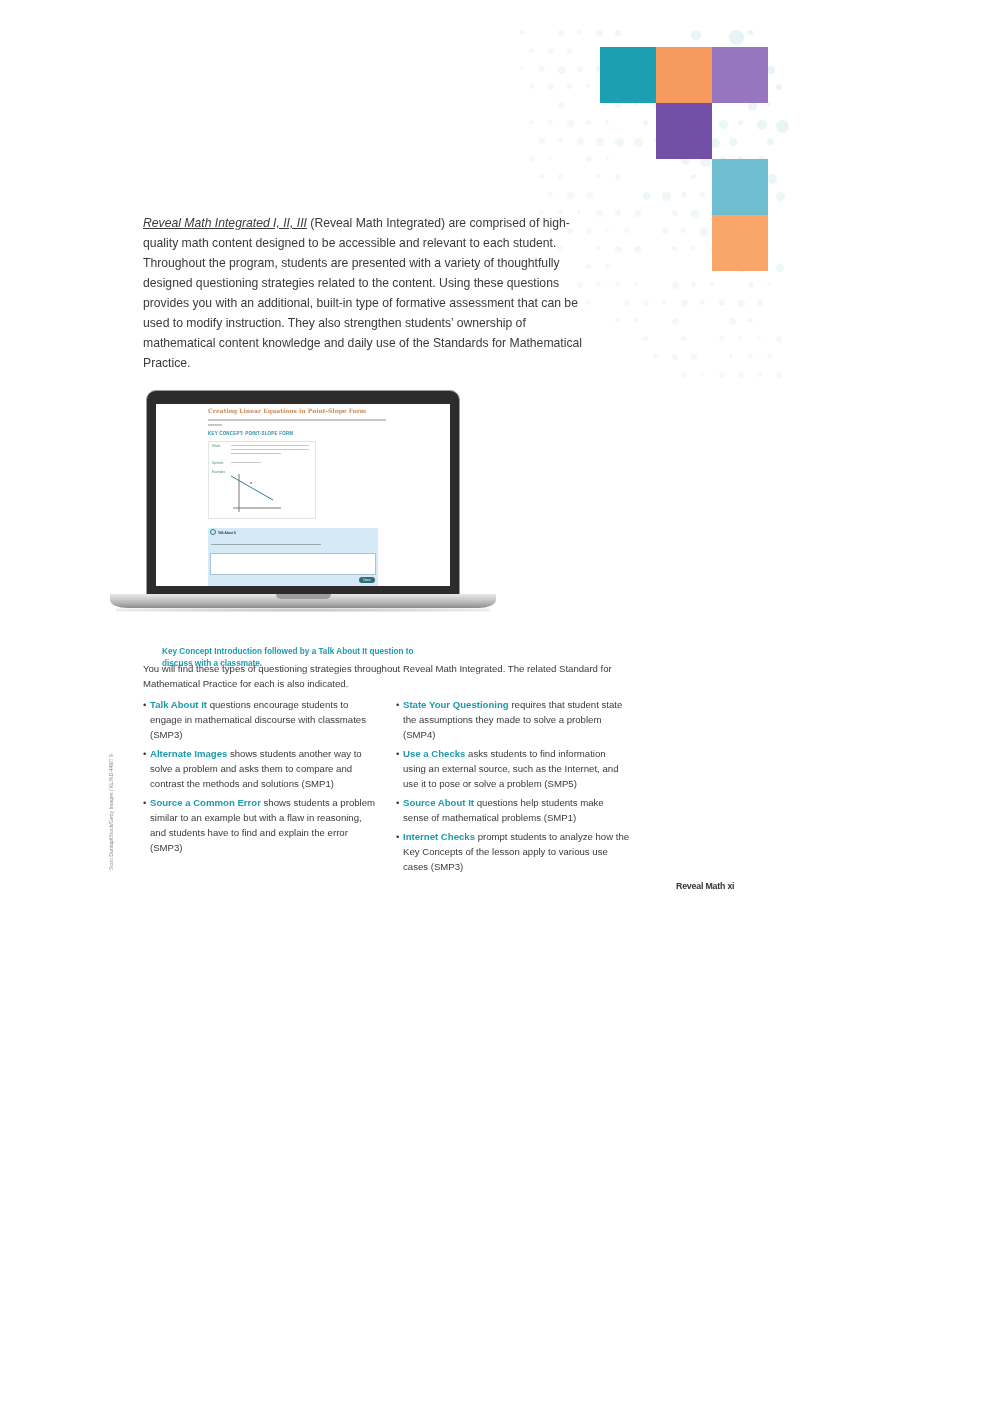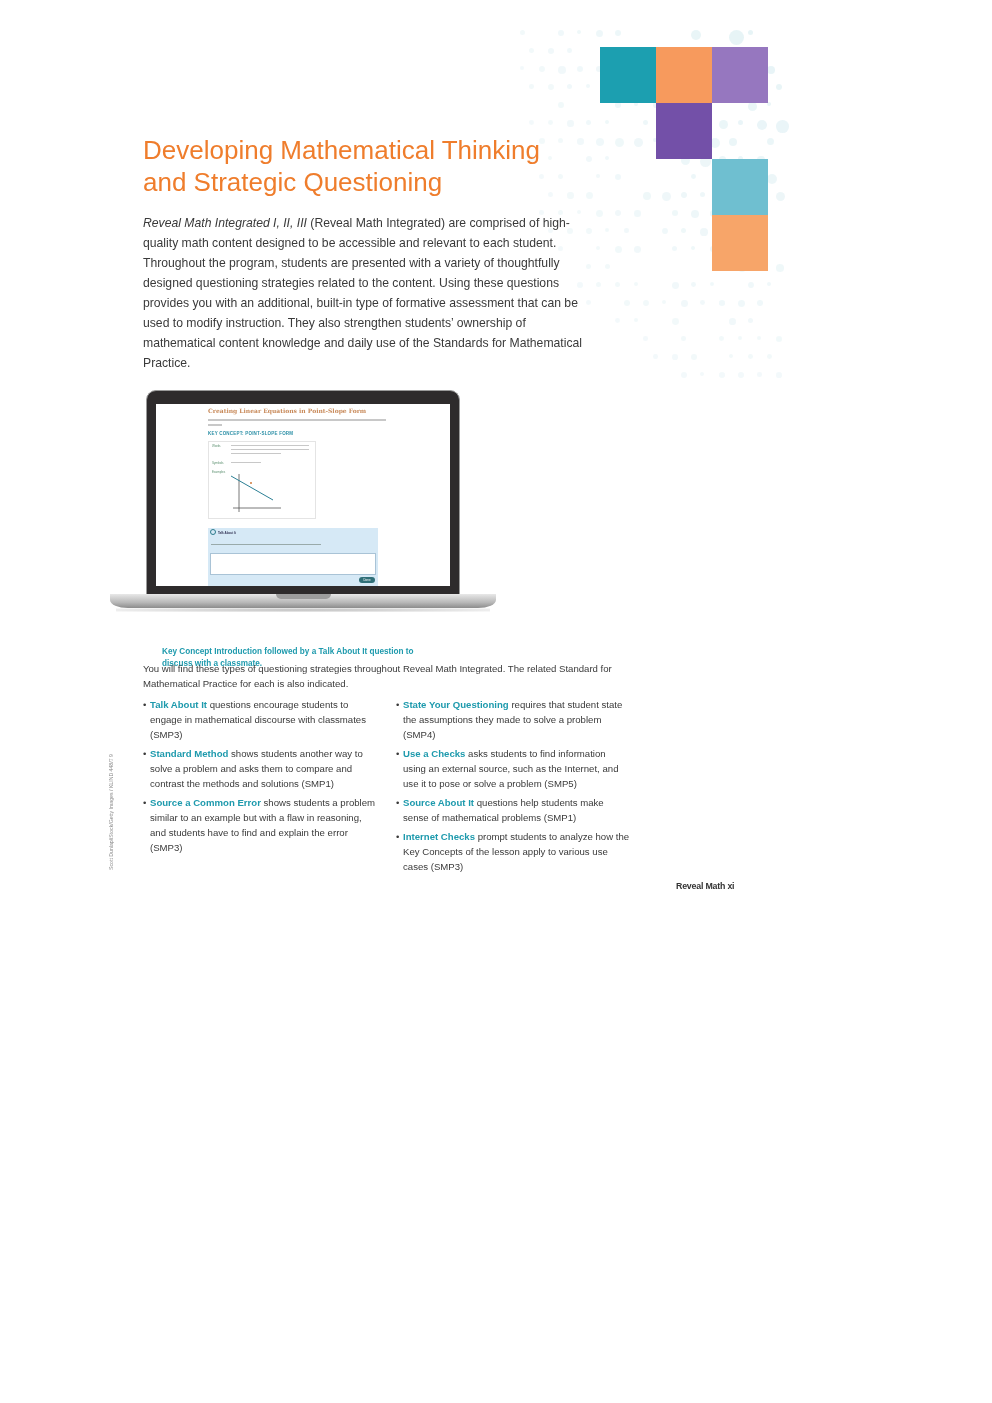--- a/index.html
+++ b/index.html
@@ -7,21 +7,21 @@
 
   
   .dots { position: absolute; left: 520px; top: 30px; width: 260px; height: 360px; }
   .dot { position: absolute; border-radius: 50%; background: #e3f2f5; }
 
   
   .block { position: absolute; width: 56px; height: 56px; }
 
   .title { position: absolute; left: 143px; top: 134px; width: 470px; font-size: 26px; line-height: 32px; color: #ef7d2c; font-weight: normal; margin: 0; }
   .intro { position: absolute; left: 143px; top: 213px; width: 450px; font-size: 12.2px; line-height: 20px; color: #3a3a3a; margin: 0; }
-  .intro i { font-style: italic; }
+  .intro i { font-style: italic; text-decoration: underline; }
 
   
   .laptop { position: absolute; left: 108px; top: 390px; width: 390px; height: 225px; }
   .lid { position: absolute; left: 38px; top: 0; width: 314px; height: 205px; background: #2e2b2c; border-radius: 10px 10px 0 0; border: 1px solid #9a9a9a; box-sizing: border-box; }
   .screen { position: absolute; left: 9px; top: 13px; width: 294px; height: 182px; background: #ffffff; overflow: hidden; }
   .base { position: absolute; left: 2px; top: 204px; width: 386px; height: 14px; background: linear-gradient(#e8e8e8, #b8b8b8 60%, #8c8c8c); border-radius: 0 0 18px 18px / 0 0 8px 8px; }
   .notch { position: absolute; left: 168px; top: 204px; width: 55px; height: 5px; background: #9d9d9d; border-radius: 0 0 6px 6px; }
   .shadow { position: absolute; left: 8px; top: 218px; width: 374px; height: 4px; background: radial-gradient(ellipse at center, rgba(0,0,0,0.25), rgba(0,0,0,0)); }
 
   .s-title { position: absolute; left: 52px; top: 3px; font-size: 6px; font-weight: bold; color: #c88a5a; font-family: "DejaVu Serif", serif; white-space: nowrap; }
@@ -232,22 +232,21 @@
   </div>
 
 <div class="block" style="left:600px; top:47px; background:#1c9fb0;"></div>
 <div class="block" style="left:656px; top:47px; background:#f79a5d;"></div>
 <div class="block" style="left:712px; top:47px; background:#9677bf;"></div>
 <div class="block" style="left:656px; top:103px; background:#7350a8;"></div>
 <div class="block" style="left:712px; top:159px; background:#6fbfd0;"></div>
 <div class="block" style="left:712px; top:215px; background:#f7a569;"></div>
 
 <h1 class="title">
-  <span>Developing Mathematical Thinking</span><br>
-  <span>and Strategic Questioning</span>
+  <br>
 </h1>
 
 <p class="intro"><i>Reveal Math Integrated I, II, III</i><span> (Reveal Math Integrated) are comprised of high-quality math content designed to be accessible and relevant to each student. Throughout the program, students are presented with a variety of thoughtfully designed questioning strategies related to the content. Using these questions provides you with an additional, built-in type of formative assessment that can be used to modify instruction. They also strengthen students’ ownership of mathematical content knowledge and daily use of the Standards for Mathematical Practice.</span></p>
 
 <div class="laptop">
   <div class="lid">
     <div class="screen">
       <div class="s-title">Creating Linear Equations in Point-Slope Form</div>
       <div class="s-line" style="left:52px; top:15px; width:178px;"></div>
       <div class="s-line" style="left:52px; top:20px; width:14px;"></div>
@@ -280,21 +279,21 @@
   <div class="notch"></div>
   <div class="shadow"></div>
 </div>
 
 <p class="caption">Key Concept Introduction followed by a Talk About It question to discuss with a classmate.</p>
 
 <p class="lead">You will find these types of questioning strategies throughout Reveal Math Integrated. The related Standard for Mathematical Practice for each is also indicated.</p>
 
 <ul class="col col-left">
   <li><span class="bullet">•</span><span class="term">Talk About It</span><span> questions encourage students to engage in mathematical discourse with classmates (SMP3)</span></li>
-  <li><span class="bullet">•</span><span class="term">Standard Method</span><span> shows students another way to solve a problem and asks them to compare and contrast the methods and solutions (SMP1)</span></li>
+  <li><span class="bullet">•</span><span class="term">Alternate Images</span><span> shows students another way to solve a problem and asks them to compare and contrast the methods and solutions (SMP1)</span></li>
   <li><span class="bullet">•</span><span class="term">Source a Common Error</span><span> shows students a problem similar to an example but with a flaw in reasoning, and students have to find and explain the error (SMP3)</span></li>
 </ul>
 
 <ul class="col col-right">
   <li><span class="bullet">•</span><span class="term">State Your Questioning</span><span> requires that student state the assumptions they made to solve a problem (SMP4)</span></li>
   <li><span class="bullet">•</span><span class="term">Use a Checks</span><span> asks students to find information using an external source, such as the Internet, and use it to pose or solve a problem (SMP5)</span></li>
   <li><span class="bullet">•</span><span class="term">Source About It</span><span> questions help students make sense of mathematical problems (SMP1)</span></li>
   <li><span class="bullet">•</span><span class="term">Internet Checks</span><span> prompt students to analyze how the Key Concepts of the lesson apply to various use cases (SMP3)</span></li>
 </ul>
 

